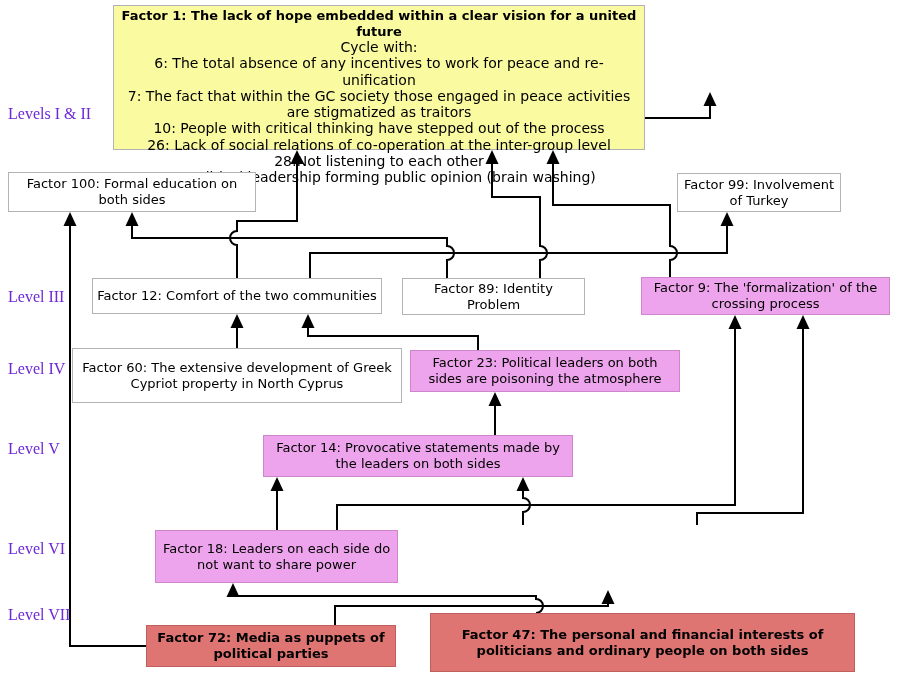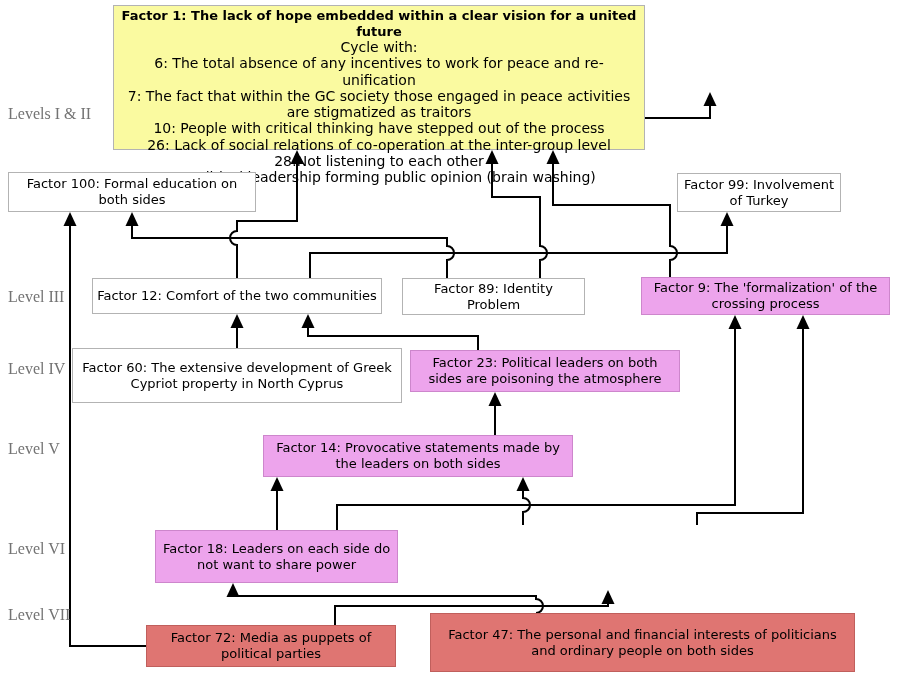--- a/index.html
+++ b/index.html
@@ -14,26 +14,26 @@
 
   .fbox {
     position:absolute; z-index:2; box-sizing:border-box;
     display:flex; align-items:center; justify-content:center;
     text-align:center; font-size:13px; line-height:1.2;
     background:#fff; border:1px solid #b3b3b3; padding:1px 3px;
   }
   .fbox.dark-border { border:1px solid #3a3a3a; }
   .fbox.violet { border:1px solid #cd86cc; }
   .fbox.blue   { border:1px solid #8fb8da; }
-  .fbox.red    { border:1px solid #c05f5c; font-weight:normal; }
+  .fbox.red    { border:1px solid #c05f5c; font-weight:bold; }
 
   .level-label {
     position:absolute; left:8px; z-index:2;
     font-family:"Liberation Serif","DejaVu Serif",serif;
-    font-size:16px; color:#737373; white-space:nowrap;
+    font-size:16px; color:#6d28d9; white-space:nowrap;
   }
 
   .cycle-box { flex-direction:column; justify-content:space-between; padding:2px 4px; }
   .cycle-title { font-weight:bold; font-size:13px; width:100%; }
   .cycle-body { white-space:pre-line; font-size:14px; line-height:1.16; width:100%; }
 </style>
 </head>
 <body>
 
 <div class="canvas">

